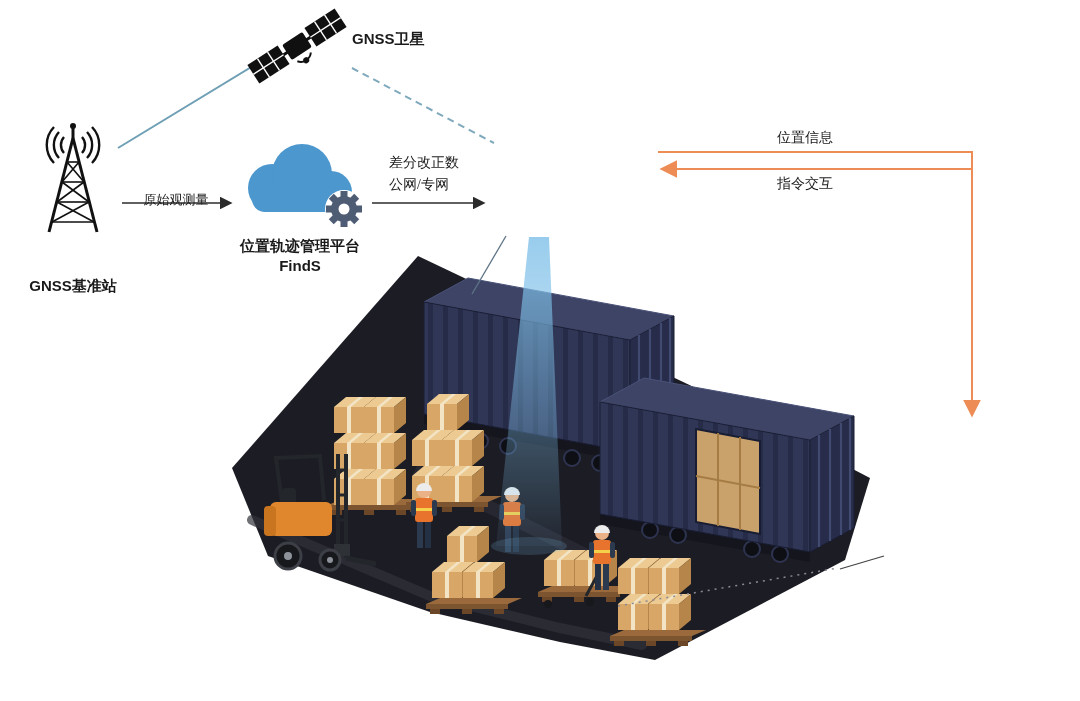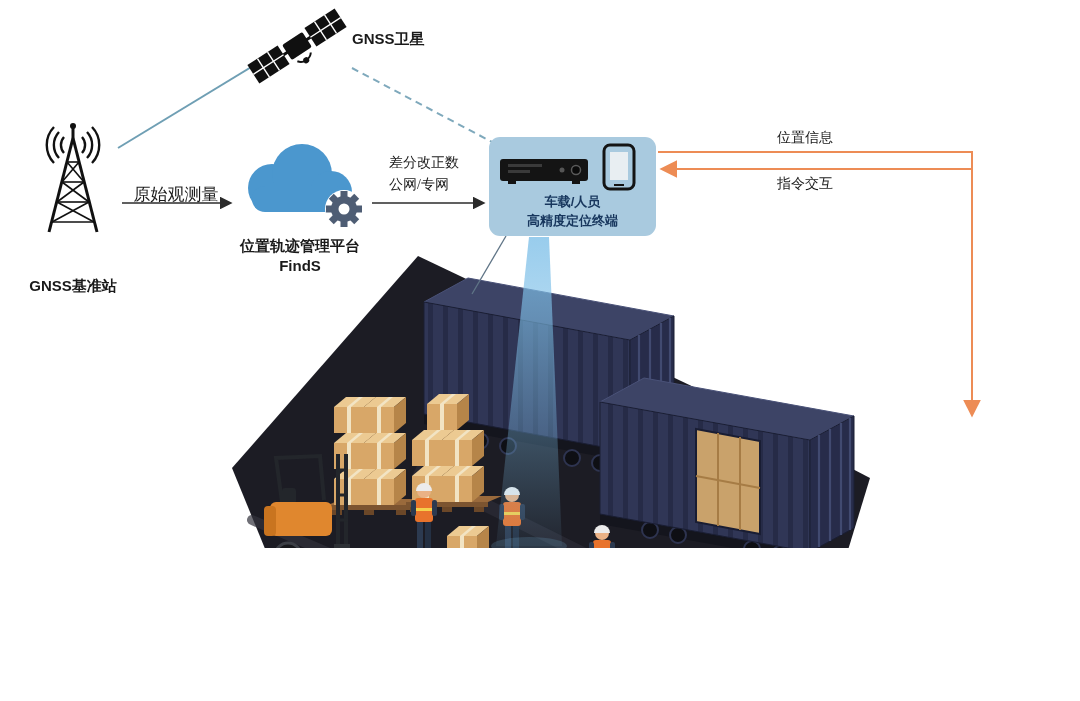--- a/index.html
+++ b/index.html
@@ -1,26 +1,26 @@
 <!DOCTYPE html>
 <html style="--orange: #ED8C55; --panel_blue: #A9CADF; --cloud_blue: #4B97CE; --navy_text: #17365D; --link_teal: #7FA9BC; --ink: #1A1A1A;"><head>
 <meta charset="utf-8">
 <style>
   :root{
     --orange:#ED8C55; --panel_blue:#A9CADF; --cloud_blue:#4B97CE;
     --navy_text:#17365D; --link_teal:#7FA9BC; --ink:#1A1A1A;
   }
   html,body{margin:0;padding:0;background:#fff;}
-  .stage{position:relative;width:1080px;height:548px;background:#fff;overflow:hidden;
+  .stage{position:relative;width:1080px;height:701px;background:#fff;overflow:hidden;
          font-family:"Liberation Sans",sans-serif;color:var(--ink);}
   .gfx{position:absolute;left:0;top:0;}
   .label{position:absolute;white-space:nowrap;color:var(--ink);}
   .lbl-node{font-weight:700;font-size:15px;}
   .lbl-edge{font-size:14px;font-family:Liberation Serif, serif;}
-  .lbl-small{font-size:17px;}
+  .lbl-small{font-size:13px;margin-top:8px;}
   .t-center{text-align:center;}
   .panel{position:absolute;background:var(--panel_blue);border-radius:11px;
          display:flex;flex-direction:column;align-items:center;}
   .panel .p-line{color:var(--navy_text);font-weight:700;font-size:13px;line-height:1.45;}
   .panel.finds .p-line{font-size:15px;}
   .u{text-decoration:underline;}
 </style>
 </head>
 <body>
 
@@ -283,35 +283,15 @@
 
   <div class="label lbl-node t-center" style="left:228px;top:237px;width:144px;">位置轨迹管理平台</div>
   <div class="label lbl-node t-center" style="left:228px;top:257px;width:144px;">FindS</div>
 
   <div class="label lbl-edge" style="left:389px;top:154px;">差分改正数</div>
   <div class="label lbl-edge" style="left:389px;top:176px;">公网/专网</div>
 
   <div class="label lbl-edge t-center" style="left:755px;top:129px;width:100px;">位置信息</div>
   <div class="label lbl-edge t-center" style="left:755px;top:175px;width:100px;">指令交互</div>
 
-  <div class="panel" style="left:489px;top:137px;width:167px;height:99px;">
-    <svg width="150" height="50" viewBox="0 0 150 50" style="margin-top:6px;">
-      <g>
-        <rect x="2" y="16" width="88" height="22" rx="3" fill="#141414"></rect>
-        <circle cx="78" cy="27" r="4.5" fill="#0A0A0A" stroke="#5A5A5A" stroke-width="1.5"></circle>
-        <circle cx="64" cy="27" r="2.5" fill="#555"></circle>
-        <rect x="10" y="21" width="34" height="3" fill="#3A3A3A"></rect>
-        <rect x="10" y="27" width="22" height="3" fill="#3A3A3A"></rect>
-        <rect x="10" y="38" width="8" height="3" fill="#141414"></rect>
-        <rect x="74" y="38" width="8" height="3" fill="#141414"></rect>
-      </g>
-      <g>
-        <rect x="106" y="2" width="30" height="44" rx="6" fill="none" stroke="#141414" stroke-width="3"></rect>
-        <rect x="112" y="9" width="18" height="28" fill="#E8EEF2"></rect>
-        <line x1="116" y1="42" x2="126" y2="42" stroke="#141414" stroke-width="2"></line>
-      </g>
-    </svg>
-    <div class="p-line">车载/人员</div>
-    <div class="p-line">高精度定位终端</div>
-  </div>
 
 
 </div>
 
 </body></html>

